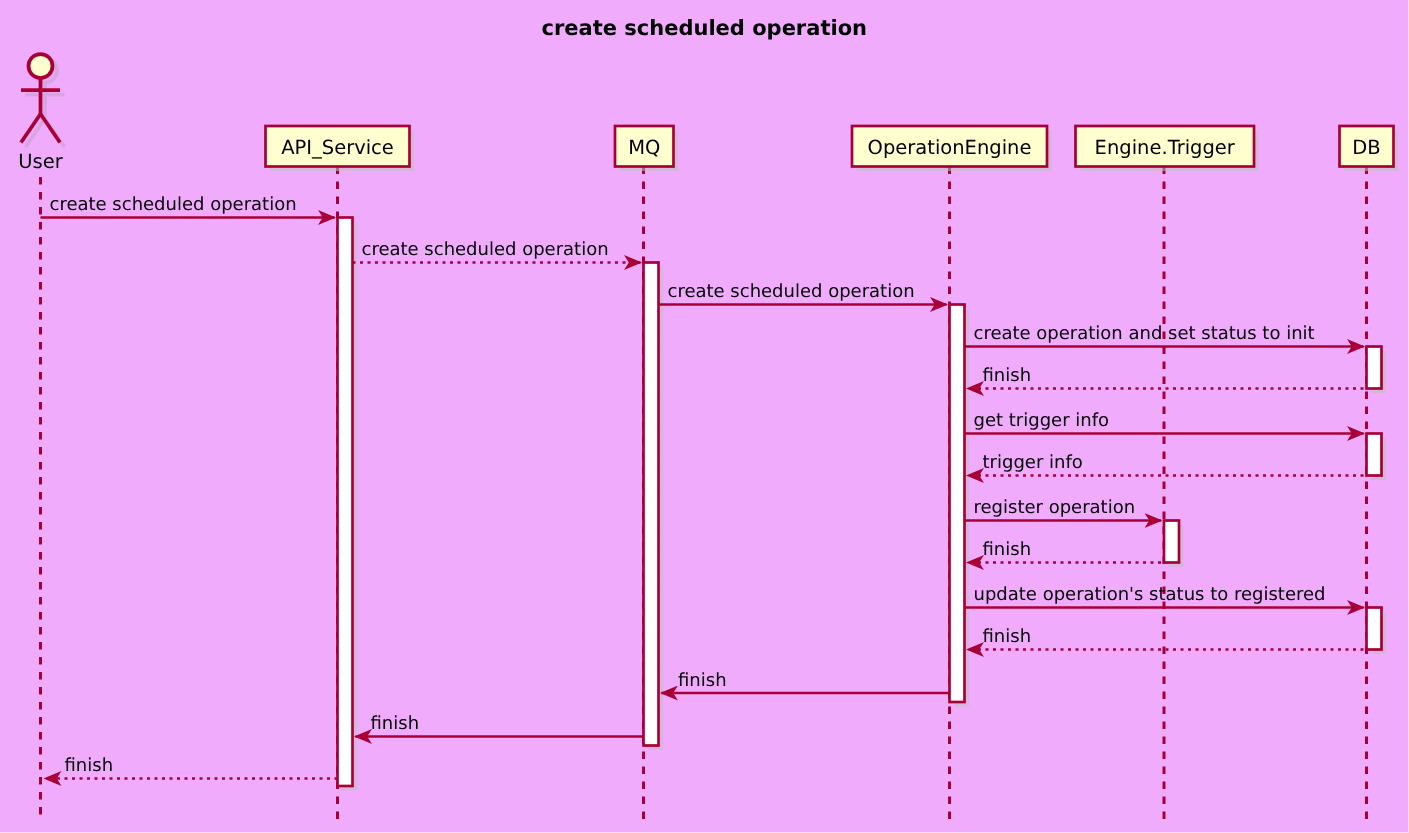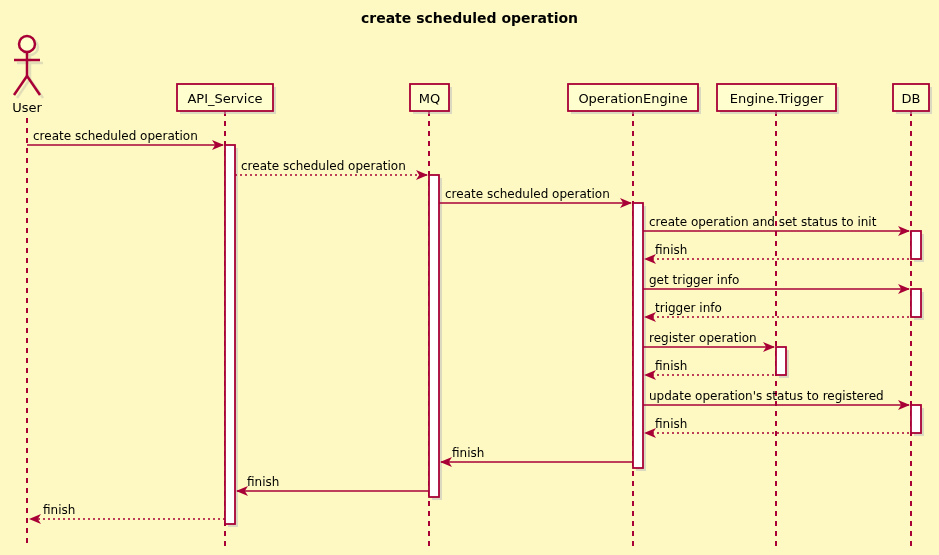--- a/index.html
+++ b/index.html
@@ -8,21 +8,21 @@
     padding: 0;
     background: #FFFFFF;
   }
   body {
     font-family: "DejaVu Sans", sans-serif;
   }
   #diagram {
     position: relative;
     width: 939px;
     height: 555px;
-    background: #fef9c3;
+    background: #f0abfc;
     overflow: hidden;
   }
   #diagram svg {
     position: absolute;
     top: 0;
     left: 0;
   }
   .title-text {
     font-family: "DejaVu Sans", sans-serif;
     font-size: 14px;

